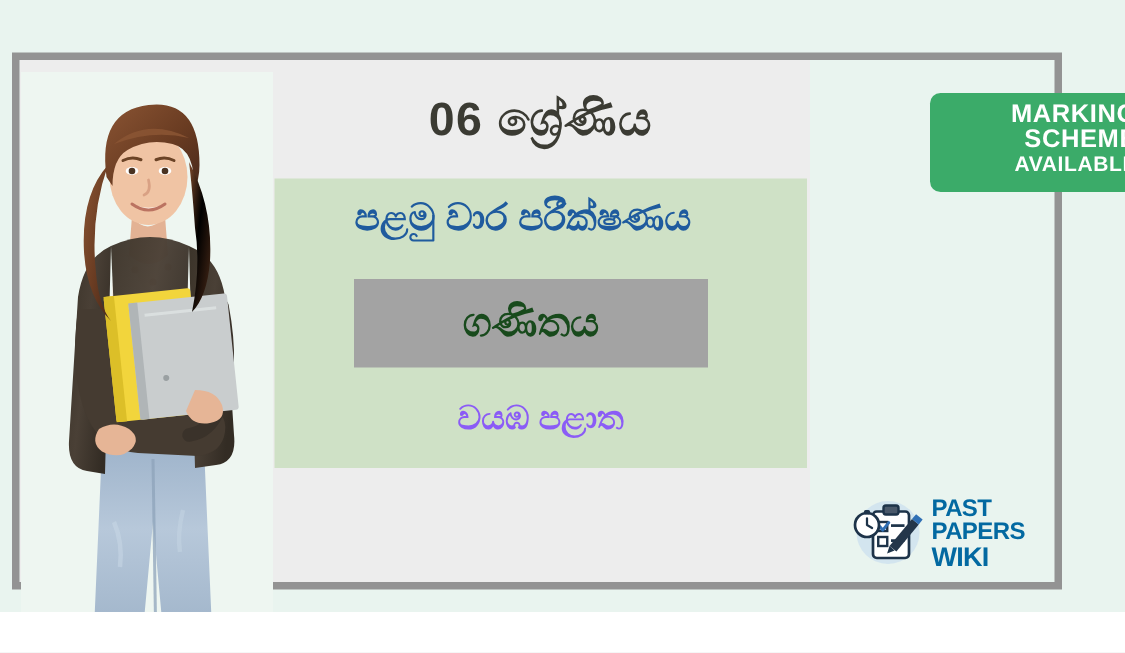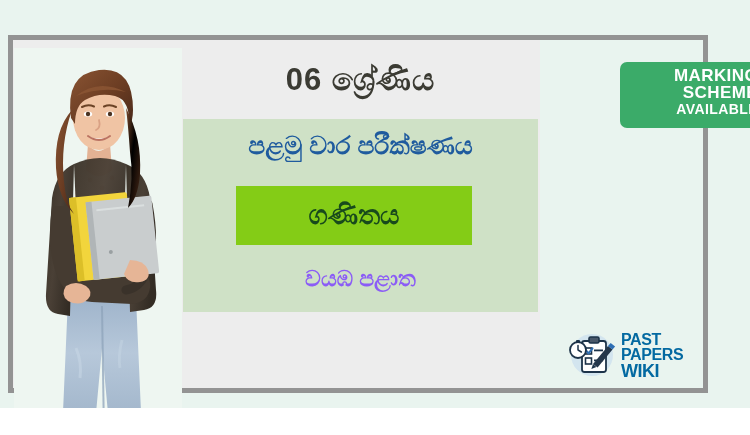--- a/index.html
+++ b/index.html
@@ -68,34 +68,34 @@
     left: 183px;
     top: 62px;
     width: 355px;
     z-index: 4;
     font-size: 31px;
     color: #3b3b33;
     letter-spacing: 1px;
   }
   #term-line {
     position: absolute;
-    left: 183px;
+    left: 171px;
     top: 131px;
     width: 355px;
     z-index: 4;
     font-size: 25px;
     color: #1f5b9e;
   }
   #subject-box {
     position: absolute;
     left: 236px;
     top: 186px;
     width: 236px;
     height: 59px;
-    background: #84cc16;
+    background: #a3a3a3;
     z-index: 4;
     display: flex;
     align-items: center;
     justify-content: center;
   }
   #subject-line {
     font-size: 27px;
     color: #184a1c;
   }
   #province-line {

